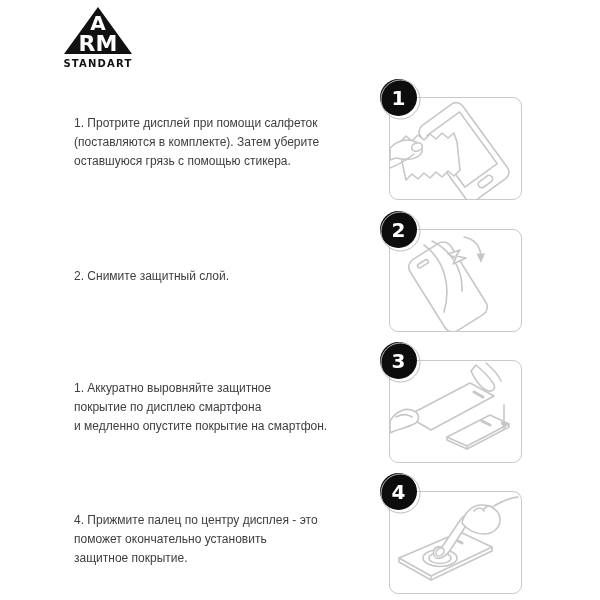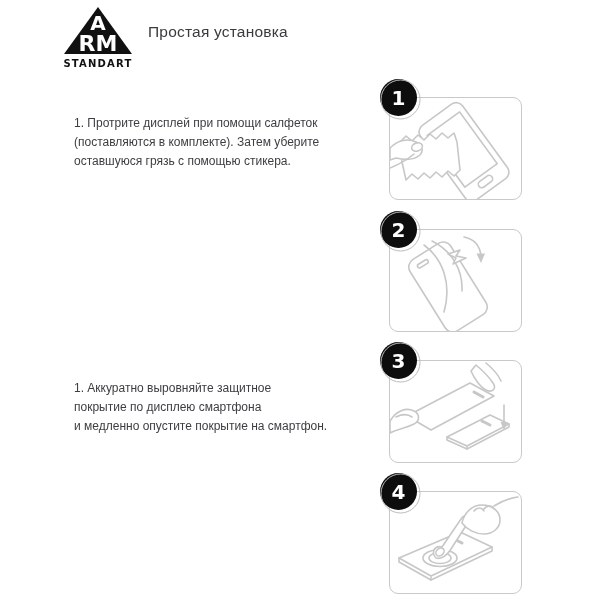--- a/index.html
+++ b/index.html
@@ -63,28 +63,31 @@
 
 <div class="page">
 
   <svg class="logo" viewBox="0 0 100 70">
     <polygon class="tri" points="49,2 15,49 83,49"></polygon>
     <text class="tri-letter" x="49" y="25" font-size="20" text-anchor="middle">A</text>
     <text class="tri-letter" x="49" y="46" font-size="22" text-anchor="middle">RM</text>
     <text class="brand-name" x="49" y="62" text-anchor="middle">STANDART</text>
   </svg>
 
-  <div class="title">Простая установка</div>
 
   <div class="step-text" id="step-text-1">1. Протрите дисплей при помощи салфеток
 (поставляются в комплекте). Затем уберите
 оставшуюся грязь с помощью стикера.</div>
+  <div class="step-text" id="step-text-2">2. Снимите защитный слой.</div>
   <div class="step-text" id="step-text-3">1. Аккуратно выровняйте защитное
 покрытие по дисплею смартфона
 и медленно опустите покрытие на смартфон.</div>
+  <div class="step-text" id="step-text-4">4. Прижмите палец по центру дисплея - это
+поможет окончательно установить
+защитное покрытие.</div>
 
   <div class="figure" id="figure-1">
     <div class="badge">
       <span>1</span>
     </div>
     <svg class="art" viewBox="0 0 131 101">
       <g transform="translate(74,54) rotate(-36)">
         <rect class="wfill" x="-26" y="-46" width="52" height="92" rx="8"></rect>
         <rect class="wfill" x="-20" y="-35" width="40" height="64"></rect>
         <rect class="wfill" x="-8" y="33" width="16" height="7" rx="3.5"></rect>

